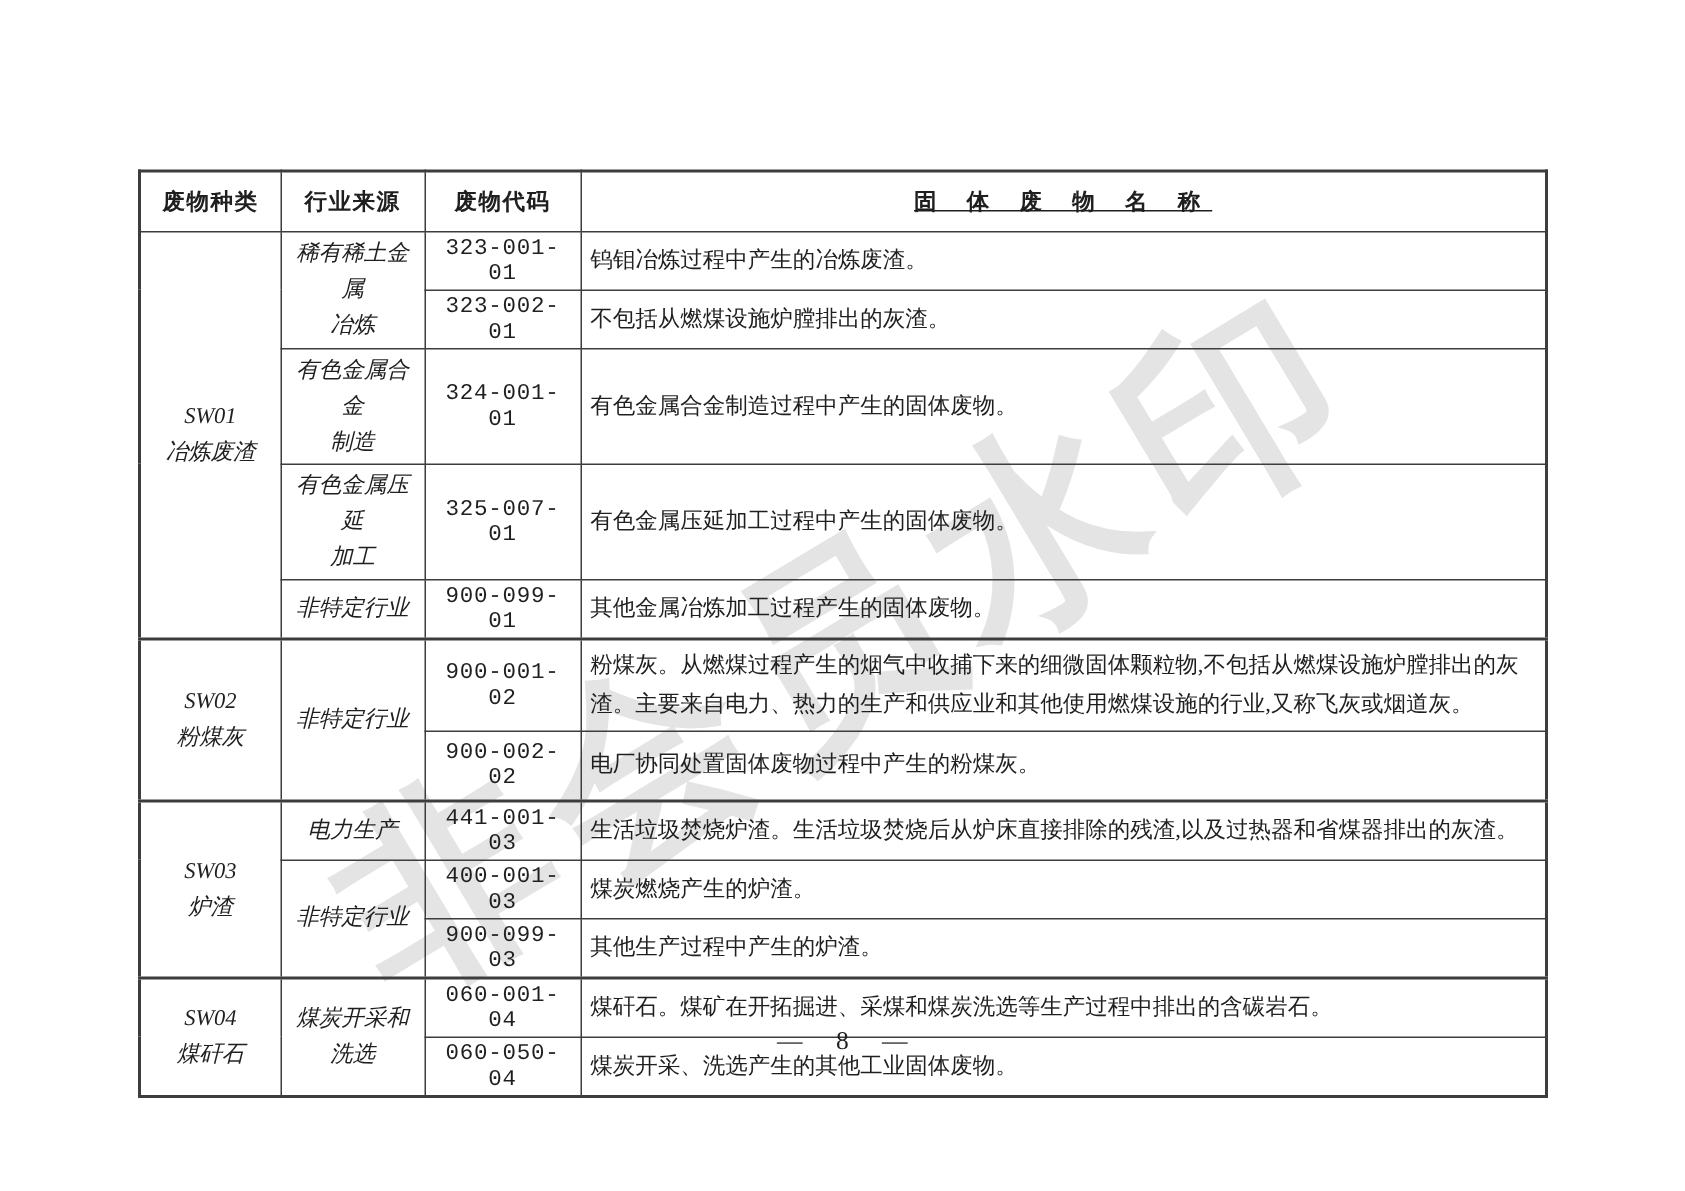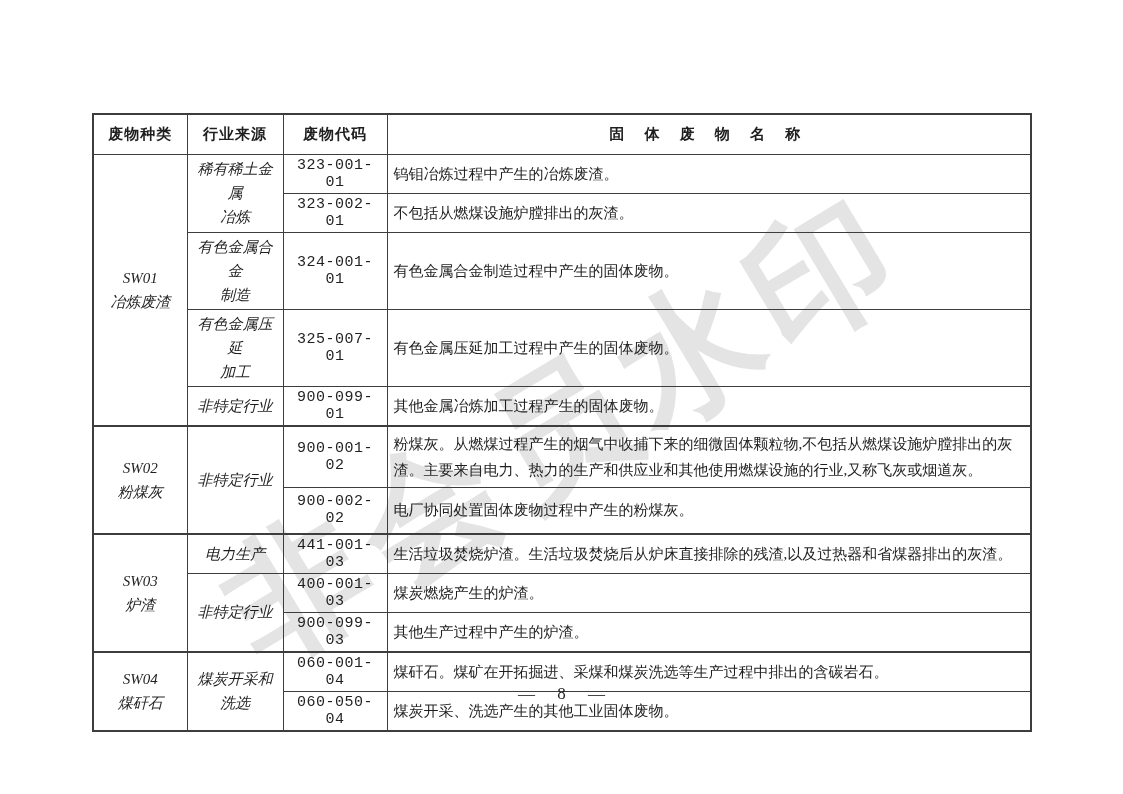--- a/index.html
+++ b/index.html
@@ -43,21 +43,21 @@
   }
   table.waste-table{border:2px solid #3d3d3d;}
   tr.grp > td{border-top:2px solid #3d3d3d;}
   th.hdr{
     font-family:"Liberation Sans","DejaVu Sans",sans-serif;
     font-weight:bold;
     font-size:15.5px;
     text-align:center;
     letter-spacing:1px;
   }
-  th.hdr-wide{letter-spacing:8px;}
+  th.hdr-wide{letter-spacing:8px;text-decoration:underline;}
   td.cat, td.ind{
     text-align:center;
     white-space:pre-line;
     line-height:24px;
     font-style:italic;
   }
   td.code{
     text-align:center;
     font-family:Liberation Mono, monospace;
     font-size:15.5px;

